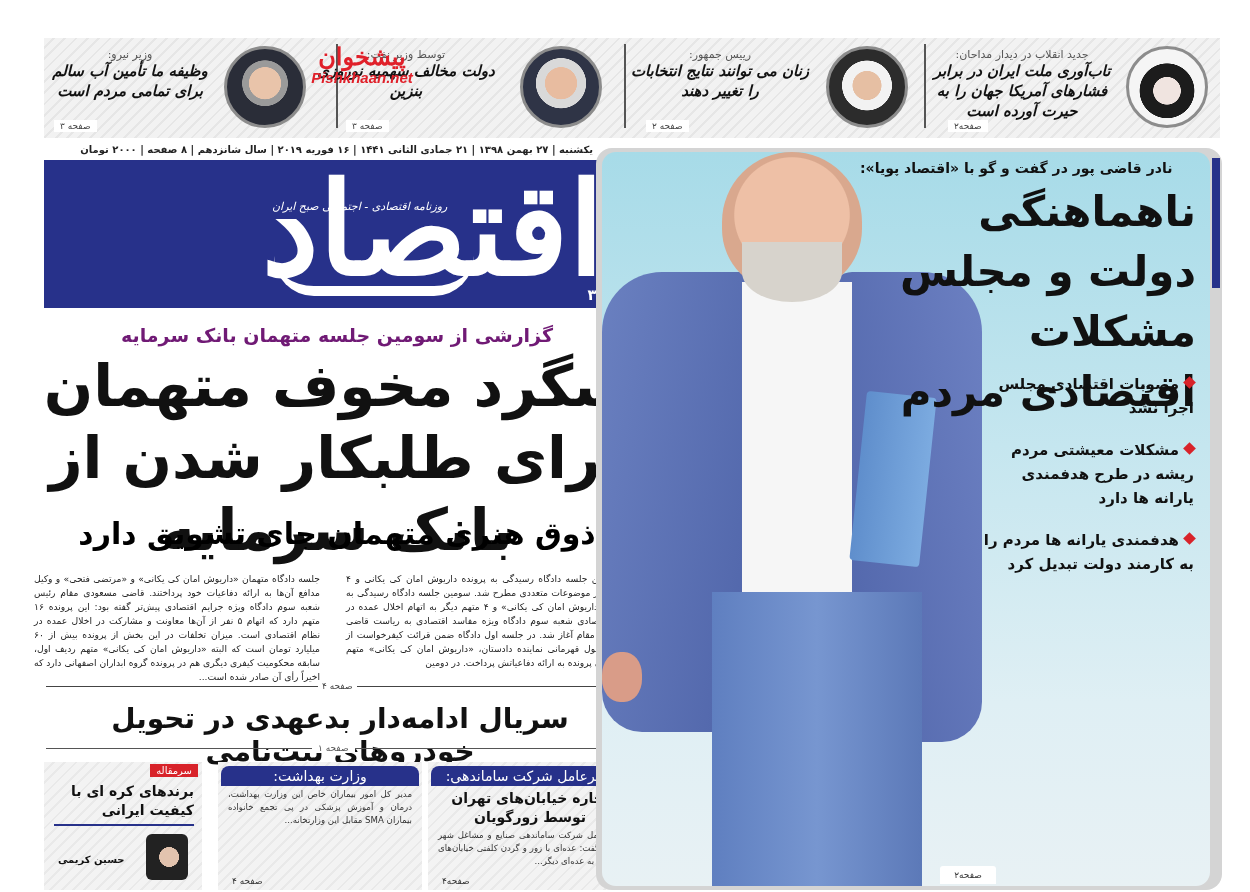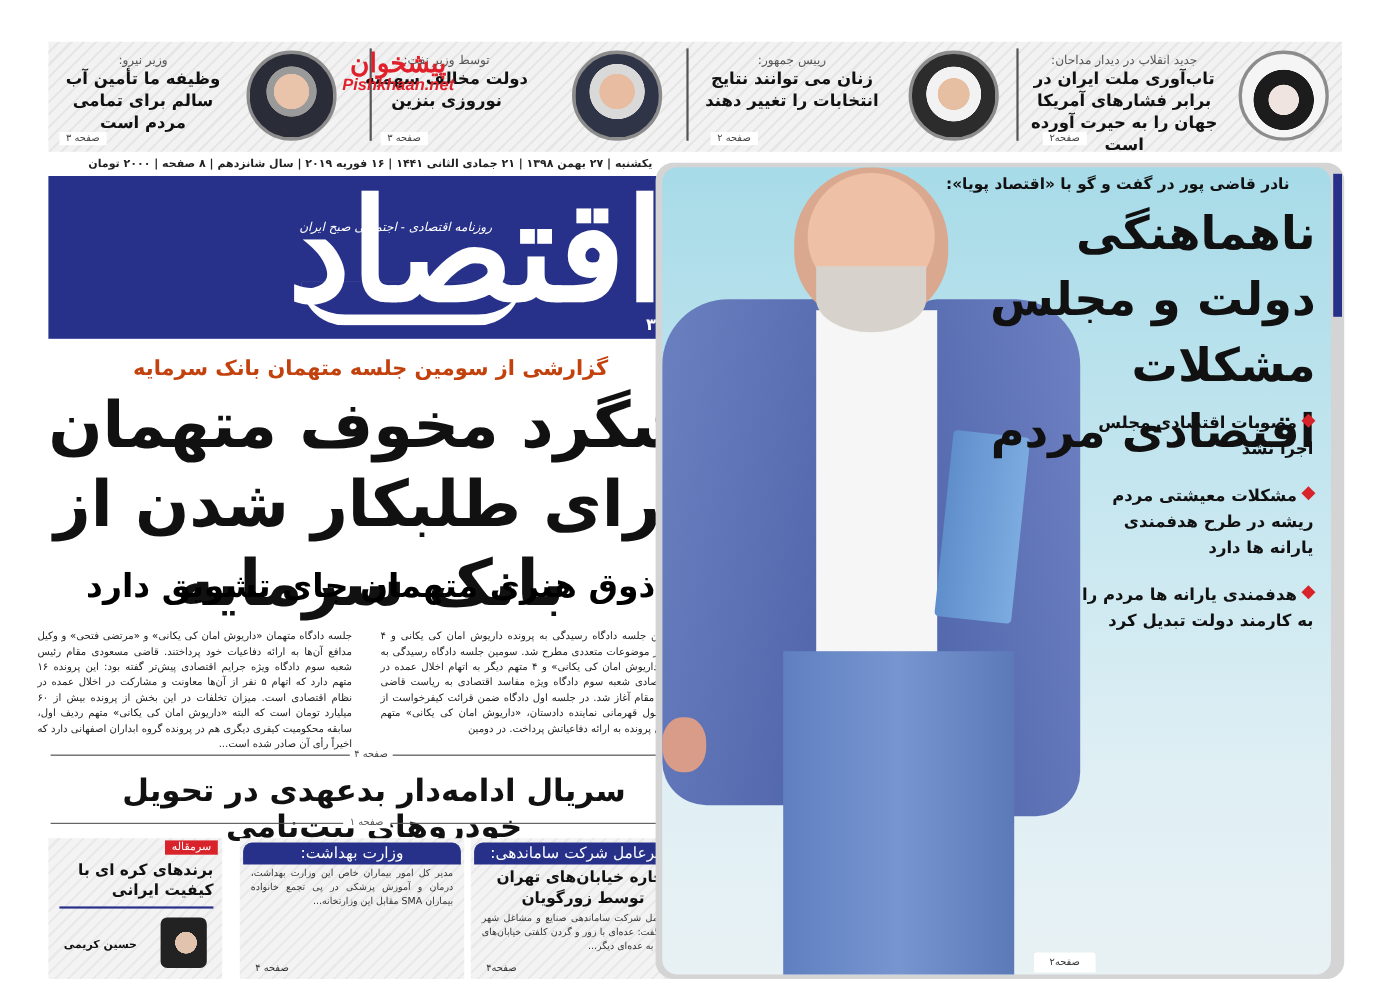--- a/index.html
+++ b/index.html
@@ -7,21 +7,21 @@
   body { position: relative; font-family: "DejaVu Sans", sans-serif; color: #111; }
 
   
   .teasers { position: absolute; top: 38px; left: 44px; width: 1176px; height: 100px;
     background: repeating-linear-gradient(135deg, #f2f2f2 0 6px, #e6e6e6 6px 8px); }
   .teaser { position: absolute; top: 0; height: 100px; }
   .teaser .circle { position: absolute; top: 8px; width: 82px; height: 82px; border-radius: 50%;
     border: 3px solid #8c8c8c; background: radial-gradient(circle at 50% 40%, #e7c7a9 0 28%, #b9b9b9 29% 50%, #3a3f55 51%); overflow: hidden; }
   .teaser .txt { position: absolute; top: 10px; direction: rtl; text-align: center; }
   .teaser .kicker { font-size: 11px; color: #555; }
-  .teaser .head { font-size: 15px; font-weight: bold; line-height: 20px; color: #111; }
+  .teaser .head { font-size: 15px; font-weight: bold; line-height: 20px; color: #111; font-style: italic; }
   .teaser .page { position: absolute; bottom: 6px; font-size: 9px; color: #444; background: #fff; padding: 1px 6px; direction: rtl; }
   .teaser .sep { position: absolute; top: 6px; width: 2px; height: 84px; background: #555; }
 
   .t1 { left: 880px; width: 296px; }
   .t1 .circle { right: 12px; background: radial-gradient(circle at 50% 55%, #f0e4e0 0 24%, #1c1c1c 25% 48%, #f5f5f5 49%); }
   .t1 .txt { right: 108px; width: 180px; }
   .t1 .page { left: 24px; }
   .t1 .sep { left: 0; }
 
   .t2 { left: 578px; width: 300px; }
@@ -49,21 +49,21 @@
   .dateline { position: absolute; top: 144px; left: 48px; width: 545px; font-size: 10px; direction: rtl; text-align: right; color: #222; font-weight: bold; }
 
   
   .masthead { position: absolute; top: 160px; left: 44px; width: 588px; height: 148px; background: #27318a; overflow: hidden; }
   .masthead .logo { position: absolute; right: 28px; top: -6px; font-size: 128px; line-height: 150px; font-weight: bold; color: #fff; font-family: "DejaVu Serif", serif; direction: rtl; letter-spacing: -4px; }
   .masthead .tagline { position: absolute; left: 228px; top: 40px; font-size: 11px; color: #fff; font-style: italic; direction: rtl; }
   .masthead .issue { position: absolute; right: 8px; bottom: 4px; font-size: 15px; color: #fff; font-weight: bold; direction: rtl; }
   .masthead .swoosh { position: absolute; left: 230px; top: 96px; width: 200px; height: 40px; border-bottom: 10px solid #fff; border-radius: 0 0 120px 120px; }
 
   
-  .supra { position: absolute; top: 324px; left: 44px; width: 586px; text-align: center; direction: rtl; font-size: 19px; font-weight: bold; color: #c2410c; }
+  .supra { position: absolute; top: 324px; left: 44px; width: 586px; text-align: center; direction: rtl; font-size: 19px; font-weight: bold; color: #701a75; }
   .main-head { position: absolute; top: 350px; left: 40px; width: 594px; text-align: center; direction: rtl; font-size: 58px; line-height: 72px; font-weight: 900; color: #111; letter-spacing: -1px; }
   .sub-head { position: absolute; top: 516px; left: 44px; width: 586px; text-align: center; direction: rtl; font-size: 30px; font-weight: bold; color: #000000; }
 
   .col { position: absolute; top: 572px; width: 286px; direction: rtl; text-align: justify; font-size: 9.2px; line-height: 14px; color: #222; }
   .col.c1 { left: 346px; }
   .col.c2 { left: 34px; }
   .page-rule { position: absolute; top: 686px; left: 46px; width: 586px; height: 1px; background: #444; }
   .page-rule-label { position: absolute; top: 681px; left: 318px; font-size: 9px; background: #fff; padding: 0 4px; direction: rtl; color: #444; }
 
   .sec-head { position: absolute; top: 702px; left: 44px; width: 592px; text-align: center; direction: rtl; font-size: 28px; font-weight: 900; color: #111; letter-spacing: -0.5px; }

